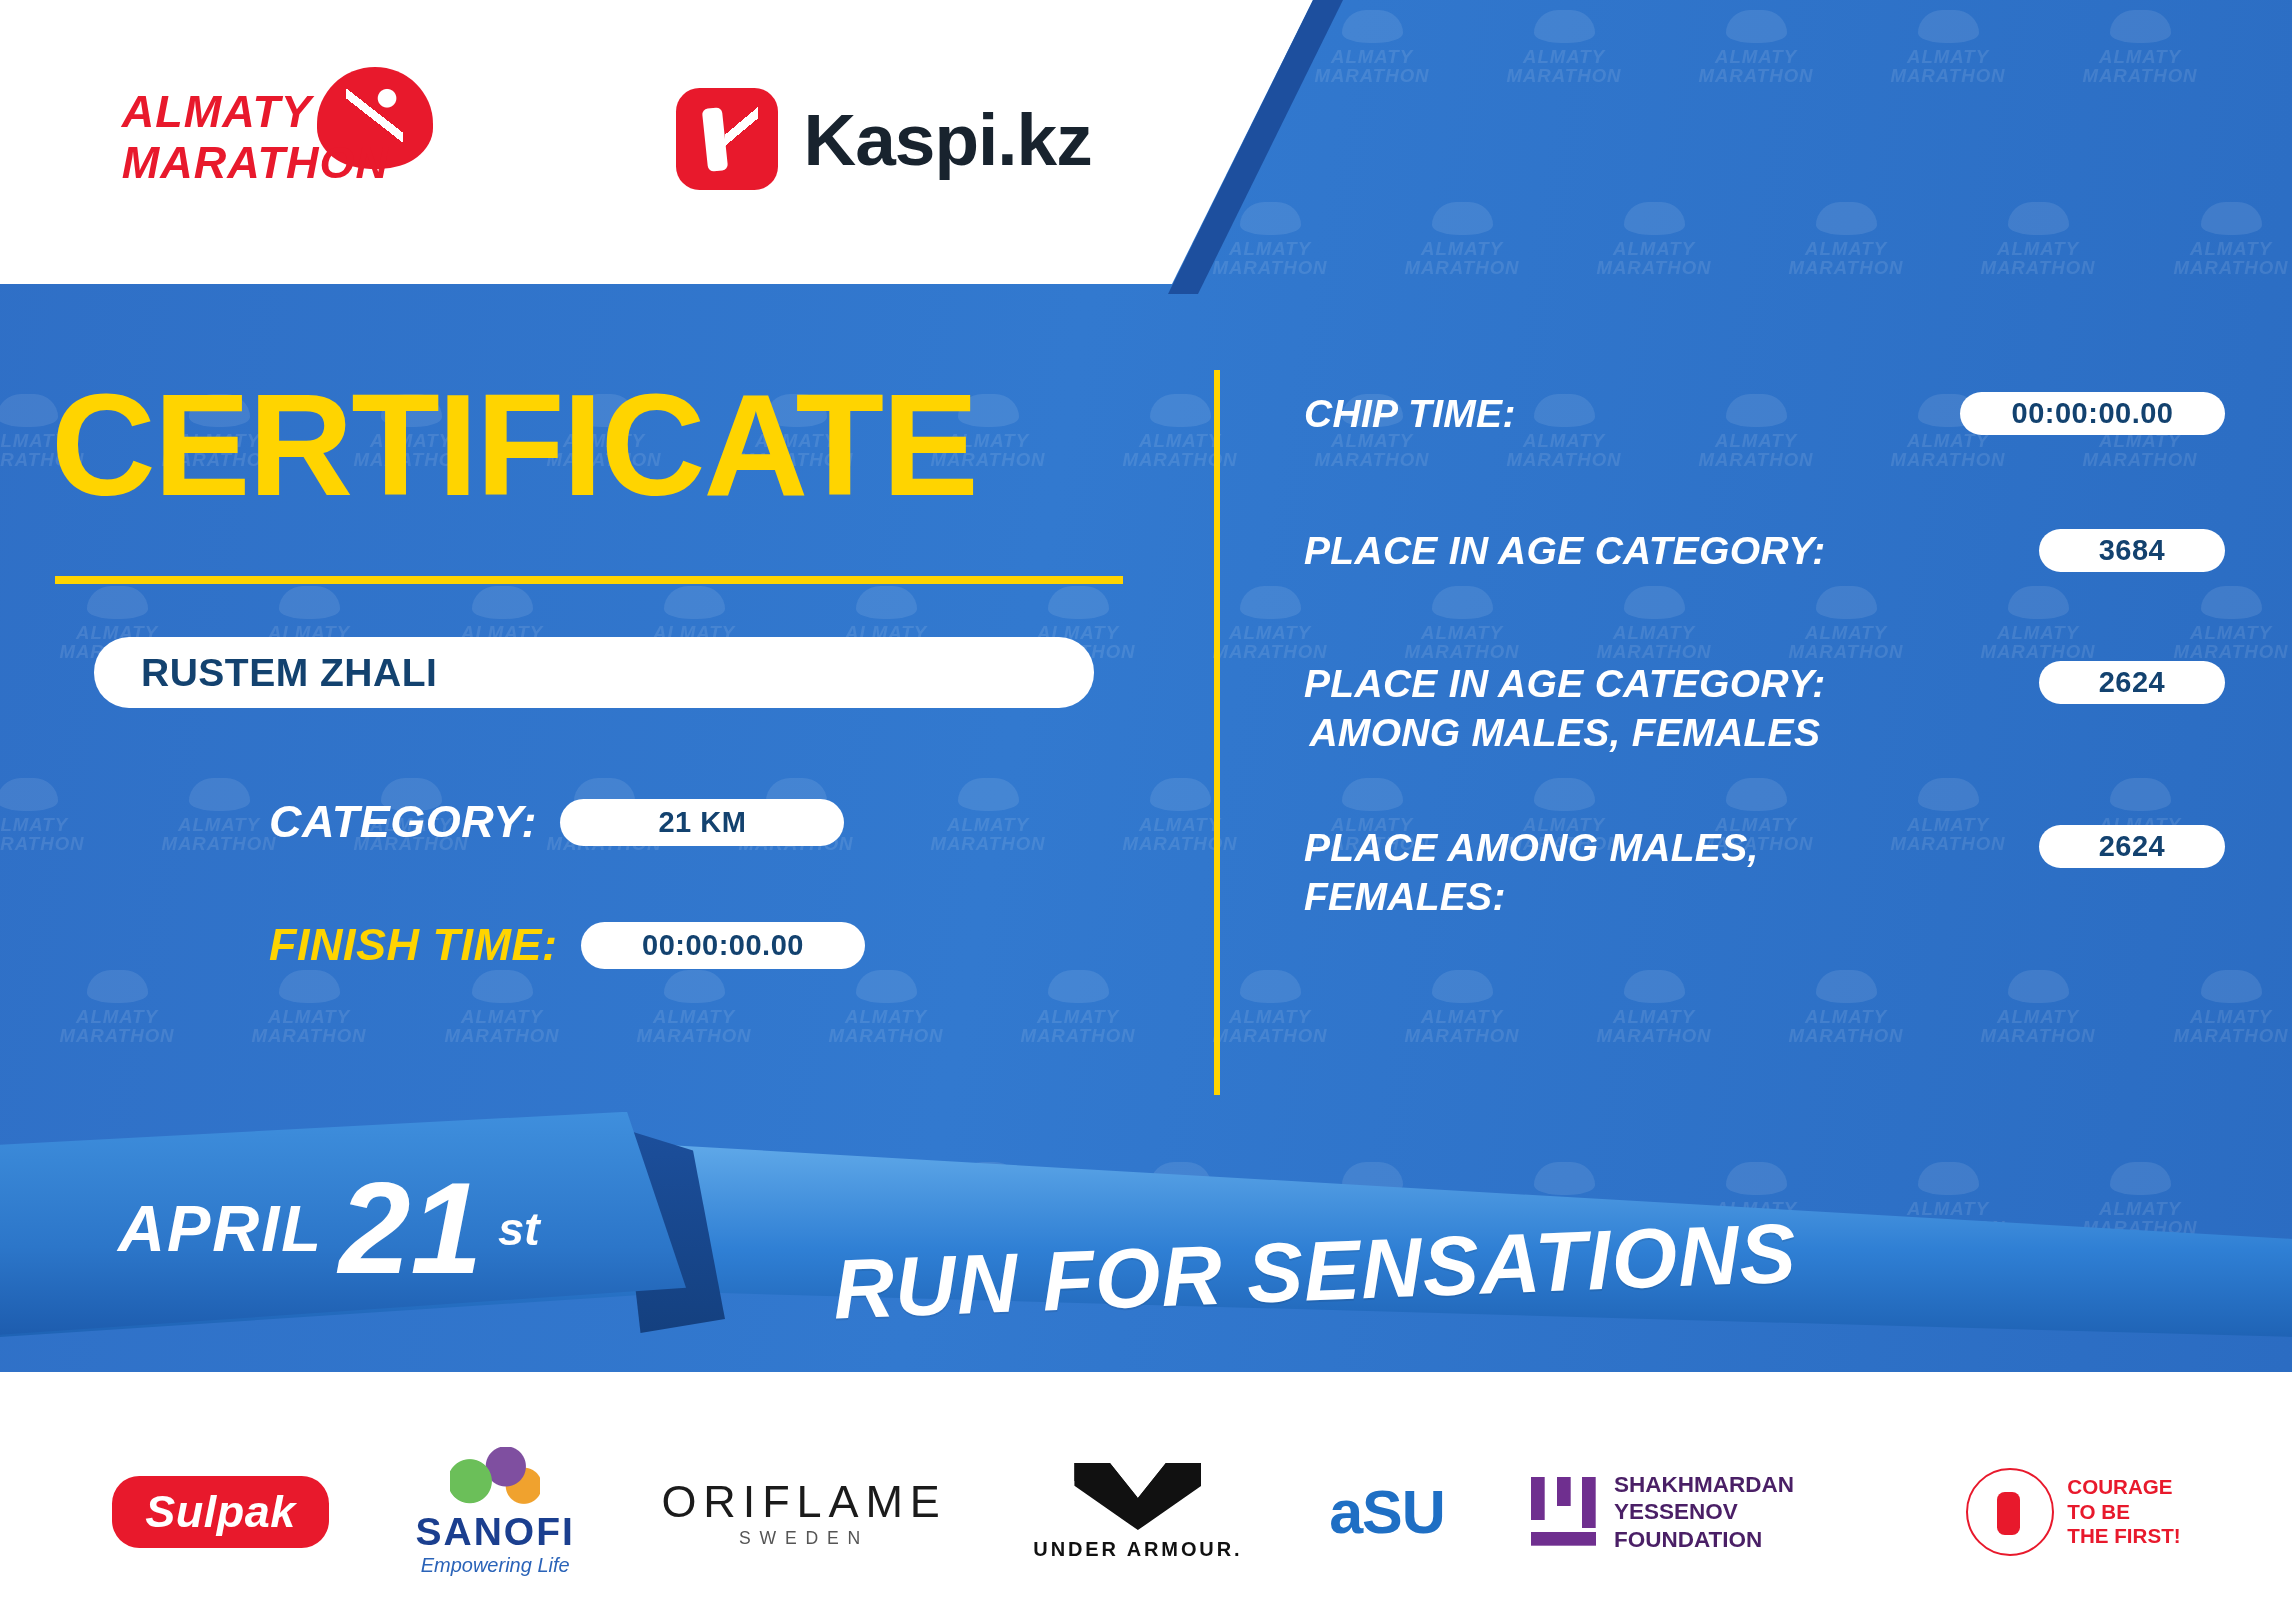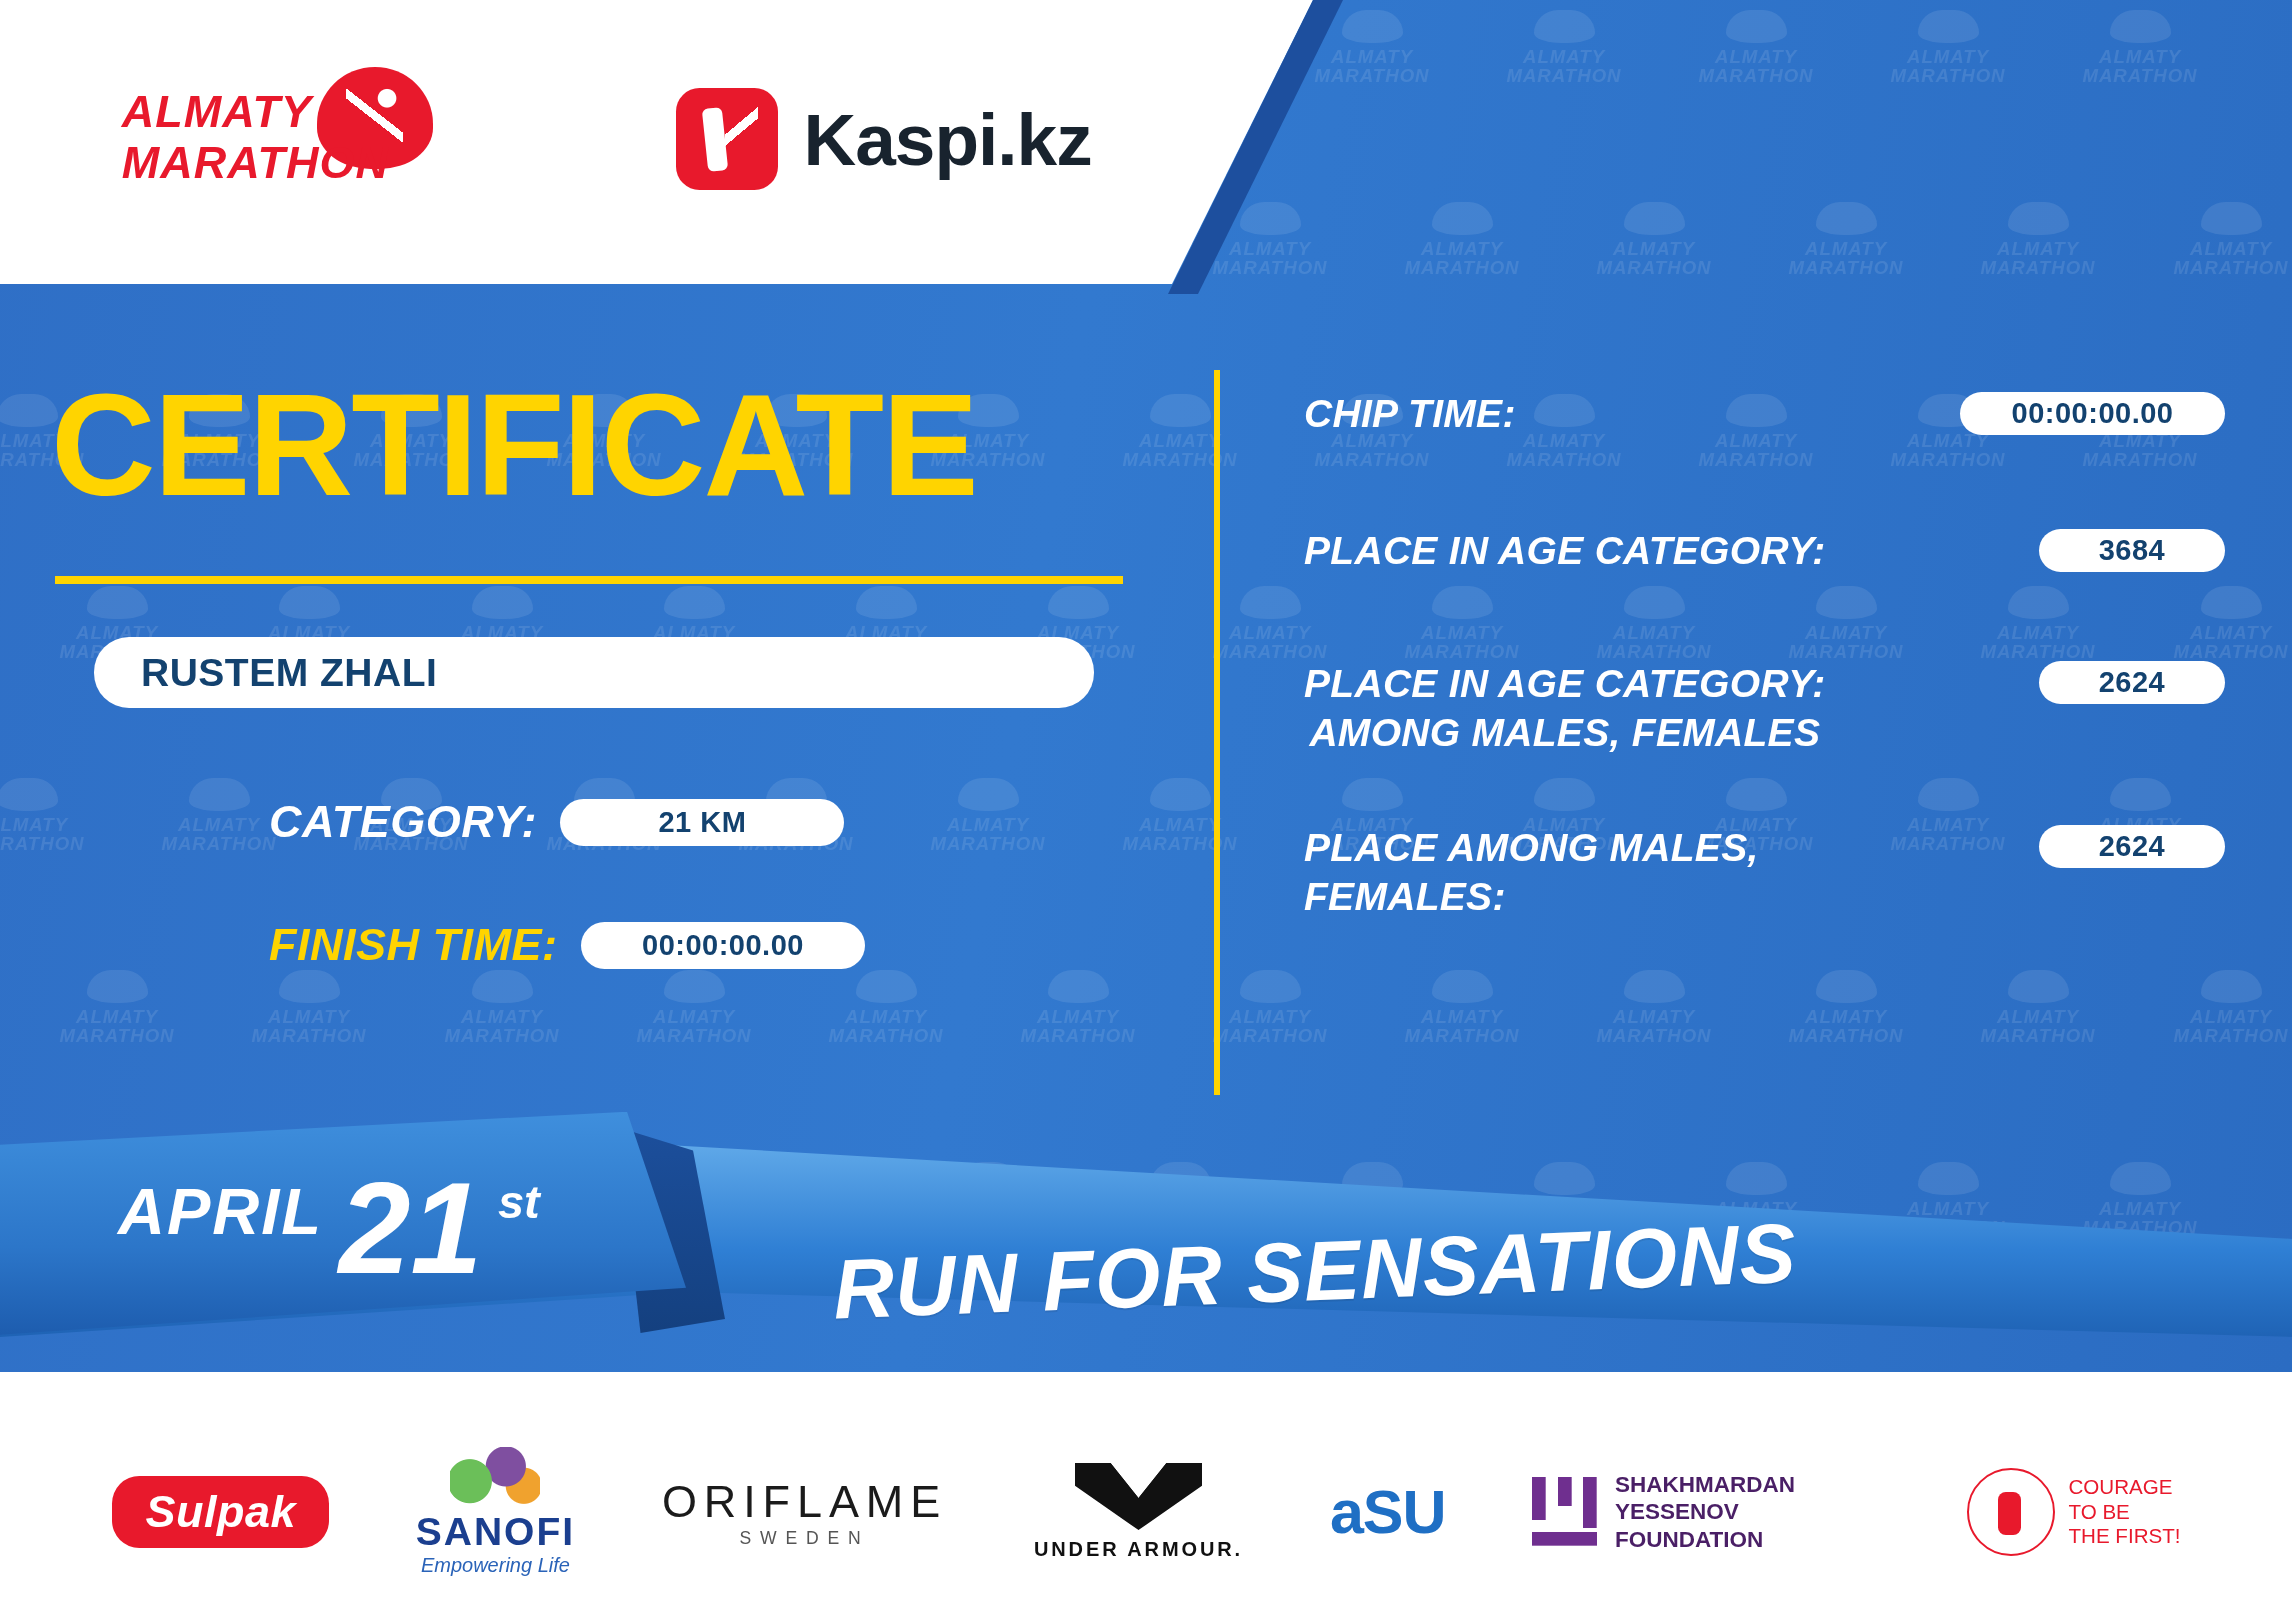--- a/index.html
+++ b/index.html
@@ -272,21 +272,21 @@
     background: linear-gradient(180deg, #1c4f9c, #14407f);
     clip-path: polygon(0 0, 76px 23.5px, 108px 192px, 23.5px 206px);
   }
   .ribbon-date {
     position: absolute;
     left: 118px; top: 76px;
     color: #ffffff;
     font-weight: 800;
     font-style: italic;
     display: flex;
-    align-items: flex-start;
+    align-items: center;
     gap: 15.7px;
   }
   .ribbon-date .month { font-size: 65px; letter-spacing: 2px; }
   .ribbon-date .day { font-size: 129px; line-height: 108px; }
   .ribbon-date .suf { font-size: 47px; }
   .ribbon-slogan {
     position: absolute;
     left: 833px; top: 125px;
     color: #ffffff;
     font-weight: 800;
@@ -368,21 +368,21 @@
     border: 2.9px solid #e8192c;
     position: relative;
   }
   .sp-fund .mark:after {
     content: "";
     position: absolute; left: 29px; top: 21.6px;
     width: 23.5px; height: 43px;
     background: #e8192c;
     border-radius: 7.8px;
   }
-  .sp-fund .txt { color: #e8192c; font-size: 20.6px; font-weight: 400; line-height: 24.5px; }
+  .sp-fund .txt { color: #e8192c; font-size: 20.6px; font-weight: 700; line-height: 24.5px; }
 </style>
 </head>
 <body>
 
 <div class="page">
 
   <div class="blue-bg"></div>
   <div class="watermarks" id="watermark-layer">
       <div class="wm" style="left: -59px; top: 9.8px;">
         <span class="wm-shape"></span>

